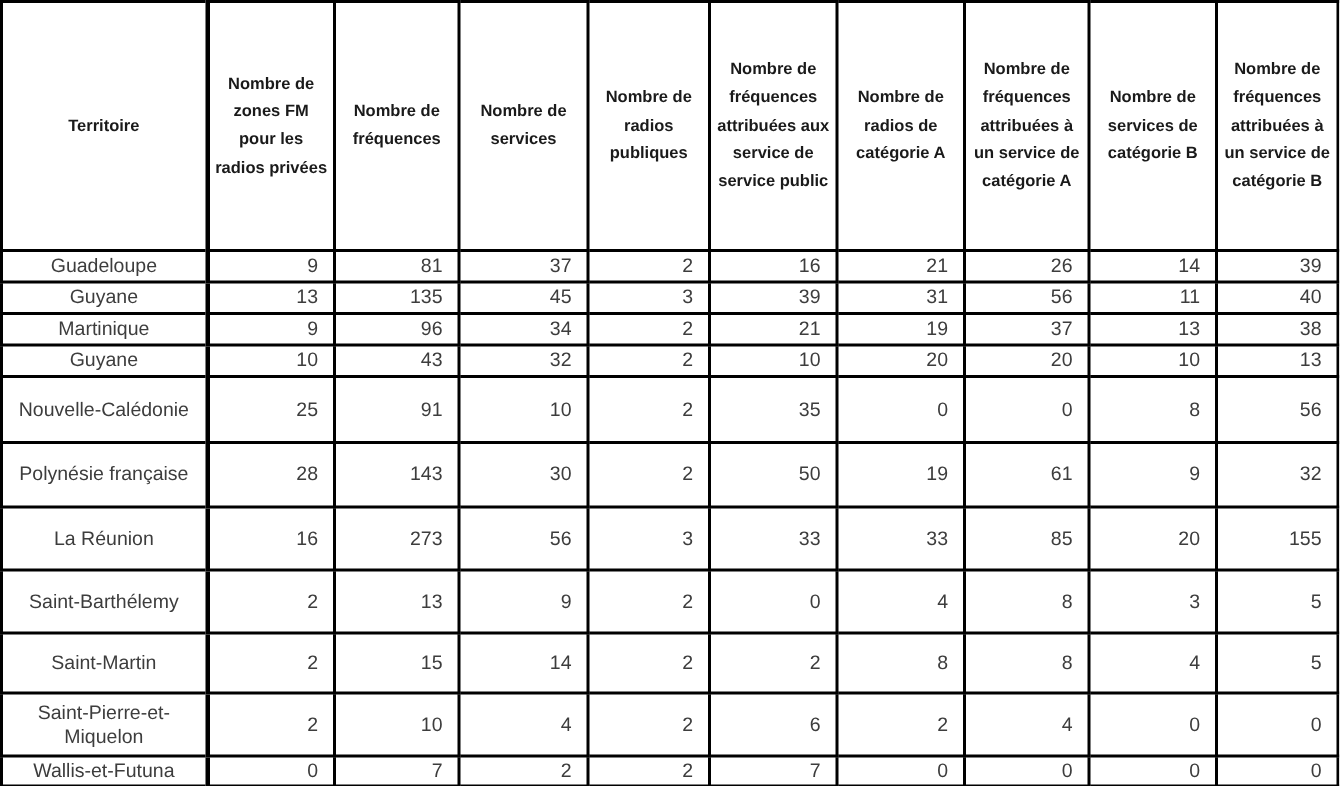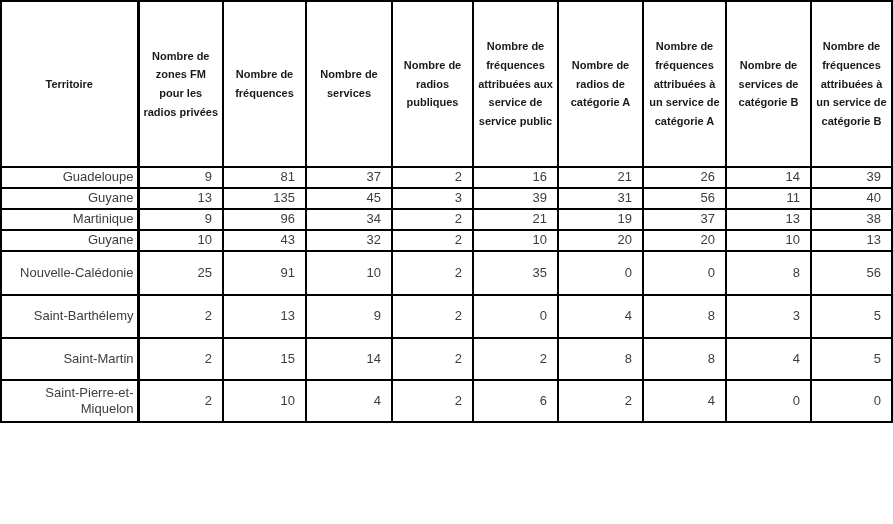--- a/index.html
+++ b/index.html
@@ -43,21 +43,21 @@
     background: #ffffff;
   }
   td {
     font-size: 13px;
     color: #3d3d3d;
     vertical-align: middle;
     padding: 1px 3px;
     line-height: 1.25;
     background: #ffffff;
   }
-  td.territory { text-align: right; }
+  td.territory { text-align: center; }
   td.num { text-align: right; padding-right: 10px; }
   
   tbody tr:nth-child(1) { height: 21px; }
   tbody tr:nth-child(2) { height: 21px; }
   tbody tr:nth-child(3) { height: 21px; padding-left: 42px; }
   tbody tr:nth-child(4) { height: 21px; }
   tbody tr:nth-child(5) { height: 44px; }
   tbody tr:nth-child(6) { height: 43px; }
   tbody tr:nth-child(7) { height: 42px; }
   tbody tr:nth-child(8) { height: 42px; }
@@ -151,20 +151,44 @@
           <td class="num">91</td>
           <td class="num">10</td>
           <td class="num">2</td>
           <td class="num">35</td>
           <td class="num">0</td>
           <td class="num">0</td>
           <td class="num">8</td>
           <td class="num">56</td>
         </tr>
         <tr>
+          <td class="territory">Polynésie française</td>
+          <td class="num">28</td>
+          <td class="num">143</td>
+          <td class="num">30</td>
+          <td class="num">2</td>
+          <td class="num">50</td>
+          <td class="num">19</td>
+          <td class="num">61</td>
+          <td class="num">9</td>
+          <td class="num">32</td>
+        </tr>
+        <tr>
+          <td class="territory">La Réunion</td>
+          <td class="num">16</td>
+          <td class="num">273</td>
+          <td class="num">56</td>
+          <td class="num">3</td>
+          <td class="num">33</td>
+          <td class="num">33</td>
+          <td class="num">85</td>
+          <td class="num">20</td>
+          <td class="num">155</td>
+        </tr>
+        <tr>
           <td class="territory">Saint-Barthélemy</td>
           <td class="num">2</td>
           <td class="num">13</td>
           <td class="num">9</td>
           <td class="num">2</td>
           <td class="num">0</td>
           <td class="num">4</td>
           <td class="num">8</td>
           <td class="num">3</td>
           <td class="num">5</td>
@@ -183,18 +207,30 @@
         </tr>
         <tr>
           <td class="territory">Saint-Pierre-et-Miquelon</td>
           <td class="num">2</td>
           <td class="num">10</td>
           <td class="num">4</td>
           <td class="num">2</td>
           <td class="num">6</td>
           <td class="num">2</td>
           <td class="num">4</td>
+          <td class="num">0</td>
+          <td class="num">0</td>
+        </tr>
+        <tr>
+          <td class="territory">Wallis-et-Futuna</td>
+          <td class="num">0</td>
+          <td class="num">7</td>
+          <td class="num">2</td>
+          <td class="num">2</td>
+          <td class="num">7</td>
+          <td class="num">0</td>
+          <td class="num">0</td>
           <td class="num">0</td>
           <td class="num">0</td>
         </tr>
       </tbody>
   </table>
 </div>
 
 </body></html>

